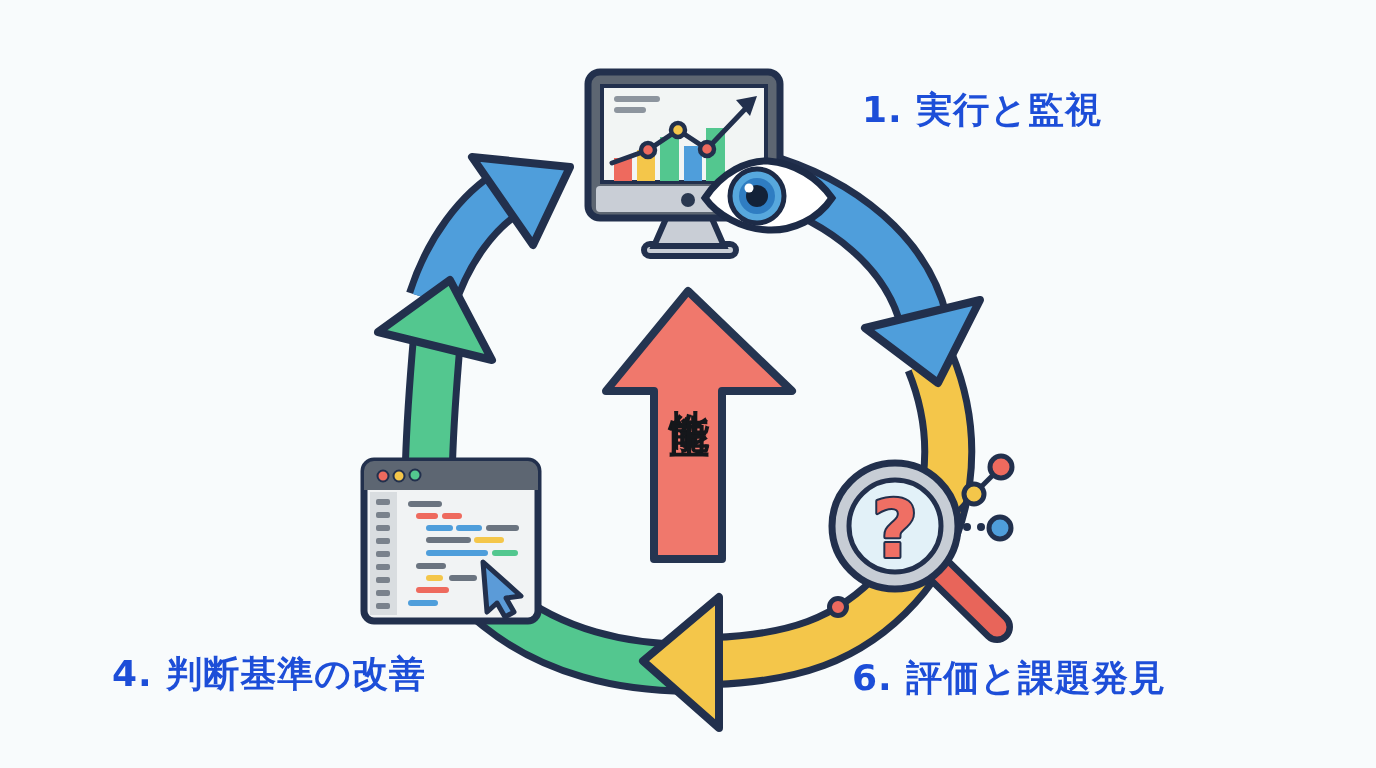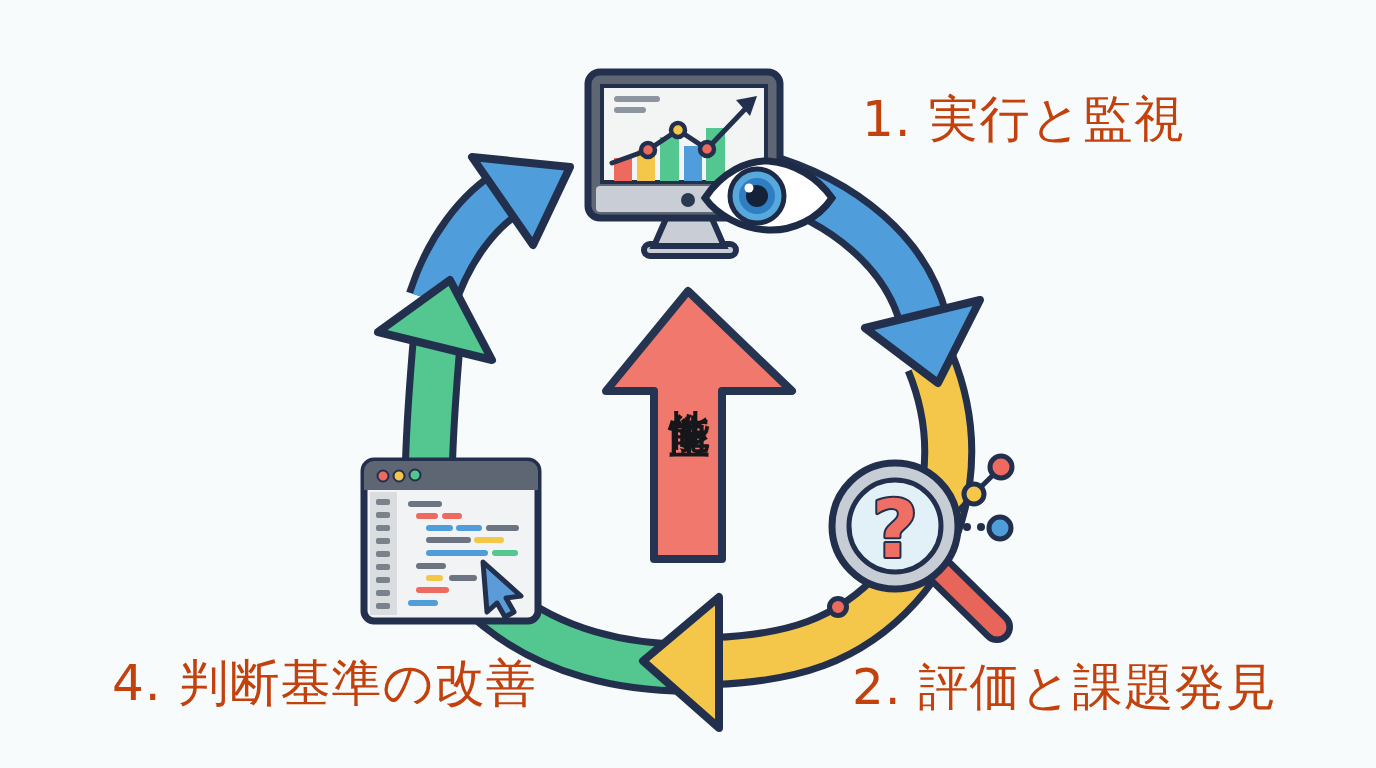--- a/index.html
+++ b/index.html
@@ -3,22 +3,22 @@
 <meta charset="utf-8">
 <style>
   html,body{margin:0;padding:0;}
   body{
     width:1376px;height:768px;position:relative;overflow:hidden;
     background:#f8fbfc;
     font-family:"DejaVu Sans","Liberation Sans",sans-serif;
   }
   .stage-svg{position:absolute;left:0;top:0;}
   .step-label{
-    position:absolute;font-weight:400;color:#c2410c;
-    letter-spacing:1px;white-space:nowrap;font-size:50px;
+    position:absolute;font-weight:700;color:#1d4ed8;
+    letter-spacing:1px;white-space:nowrap;font-size:36px;
   }
   #label-step1{left:862px;top:86px;}
   #label-step2{left:852px;top:654px;}
   #label-step3{left:112px;top:650px;}
   .center-arrow-label{
     position:absolute;left:664px;top:378px;width:48px;
     font-size:40px;line-height:1.12;font-weight:900;color:#15171b;
     writing-mode:vertical-rl;text-orientation:upright;letter-spacing:3px;
     text-align:center;
   }
@@ -140,15 +140,15 @@
     <circle cx="974" cy="494" r="10" fill="#f4c64a" stroke="#22304d" stroke-width="5"></circle>
     <circle cx="967" cy="527" r="4" fill="#22304d"></circle>
     <circle cx="981" cy="527" r="4" fill="#22304d"></circle>
     <circle cx="1000" cy="528" r="11" fill="#4f9edb" stroke="#22304d" stroke-width="5"></circle>
   </g>
 
   <polygon points="688,291 792,391 722,391 722,559 654,559 654,391 606,391" fill="#f0786c" stroke="#253551" stroke-width="8" stroke-linejoin="round"></polygon>
 </svg>
 
 <div class="step-label" id="label-step1">1. 実行と監視</div>
-<div class="step-label" id="label-step2">2. 評価と課題発見</div>
+<div class="step-label" id="label-step2">6. 評価と課題発見</div>
 <div class="step-label" id="label-step3">4. 判断基準の改善</div>
 <div class="center-arrow-label">性能向上</div>
 
 </body></html>

